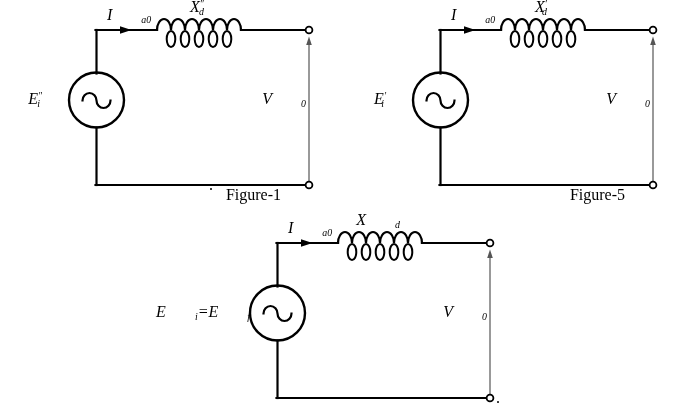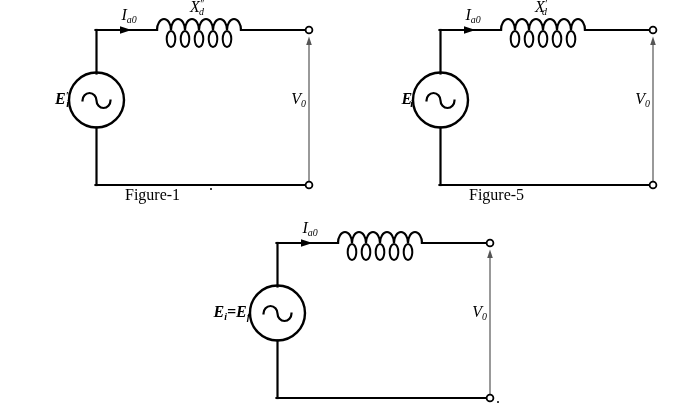--- a/index.html
+++ b/index.html
@@ -12,28 +12,28 @@
   .fig--1{left:25px;top:0;}
   .fig--2{left:369px;top:0;}
   .fig--3{left:206px;top:213px;}
   .circ{position:absolute;left:0;top:0;overflow:visible;}
   .lbl{
     position:absolute;color:#000;white-space:nowrap;
     font:italic 16px "Liberation Serif","DejaVu Serif",serif;
     line-height:1.1;
   }
   .lbl sup{font-size:60%;vertical-align:0.5em;letter-spacing:0;}
-  .lbl sub{font-size:62%;vertical-align:-0.3em;}
+  .lbl sub{font-size:62%;vertical-align:-0.3em;margin-left:29px;}
   .lbl sup:not(:empty)+sub{margin-left:-0.48em;}
-  .lbl--source{right:248px;top:90px;text-align:right;font-weight:bold;}
+  .lbl--source{right:248px;top:90px;text-align:right;}
   .lbl--current{left:82px;top:6px;width:44px;text-align:center;}
   .lbl--reactance{left:142px;top:-2px;width:60px;text-align:center;}
   .lbl--voltage{right:11px;top:90px;}
   .caption{
-    position:absolute;left:100px;top:186px;width:156px;text-align:left;
+    position:absolute;left:100px;top:186px;width:156px;text-align:right;
     font:16px "Liberation Serif","DejaVu Serif",serif;color:#000;
   }
   
   .fig--1 .caption::after{
     content:"";position:absolute;left:85px;top:2px;width:2.2px;height:2.2px;
     border-radius:50%;background:#000;
   }
   .period{
     position:absolute;left:290px;top:176px;
     font:16px "Liberation Serif","DejaVu Serif",serif;color:#000;
@@ -90,15 +90,16 @@
   <span class="lbl lbl--voltage"><span>V</span><sup></sup><sub>0</sub></span>
   <div class="caption">Figure-5</div>
 </div>
 
 <div class="fig fig--3">
   <svg class="circ" width="292" height="205">
       <use href="#circuit-sym"></use>
     </svg>
   <span class="lbl lbl--source"><span>E</span><sup></sup><sub>i</sub><span>=E</span><sub>f</sub></span>
   <span class="lbl lbl--current"><span>I</span><sup></sup><sub>a0</sub></span>
+  <span class="lbl lbl--reactance"><span>X</span><sup></sup><sub>d</sub></span>
   <span class="lbl lbl--voltage"><span>V</span><sup></sup><sub>0</sub></span>
   <span class="period">.</span>
 </div>
 
 </body></html>

